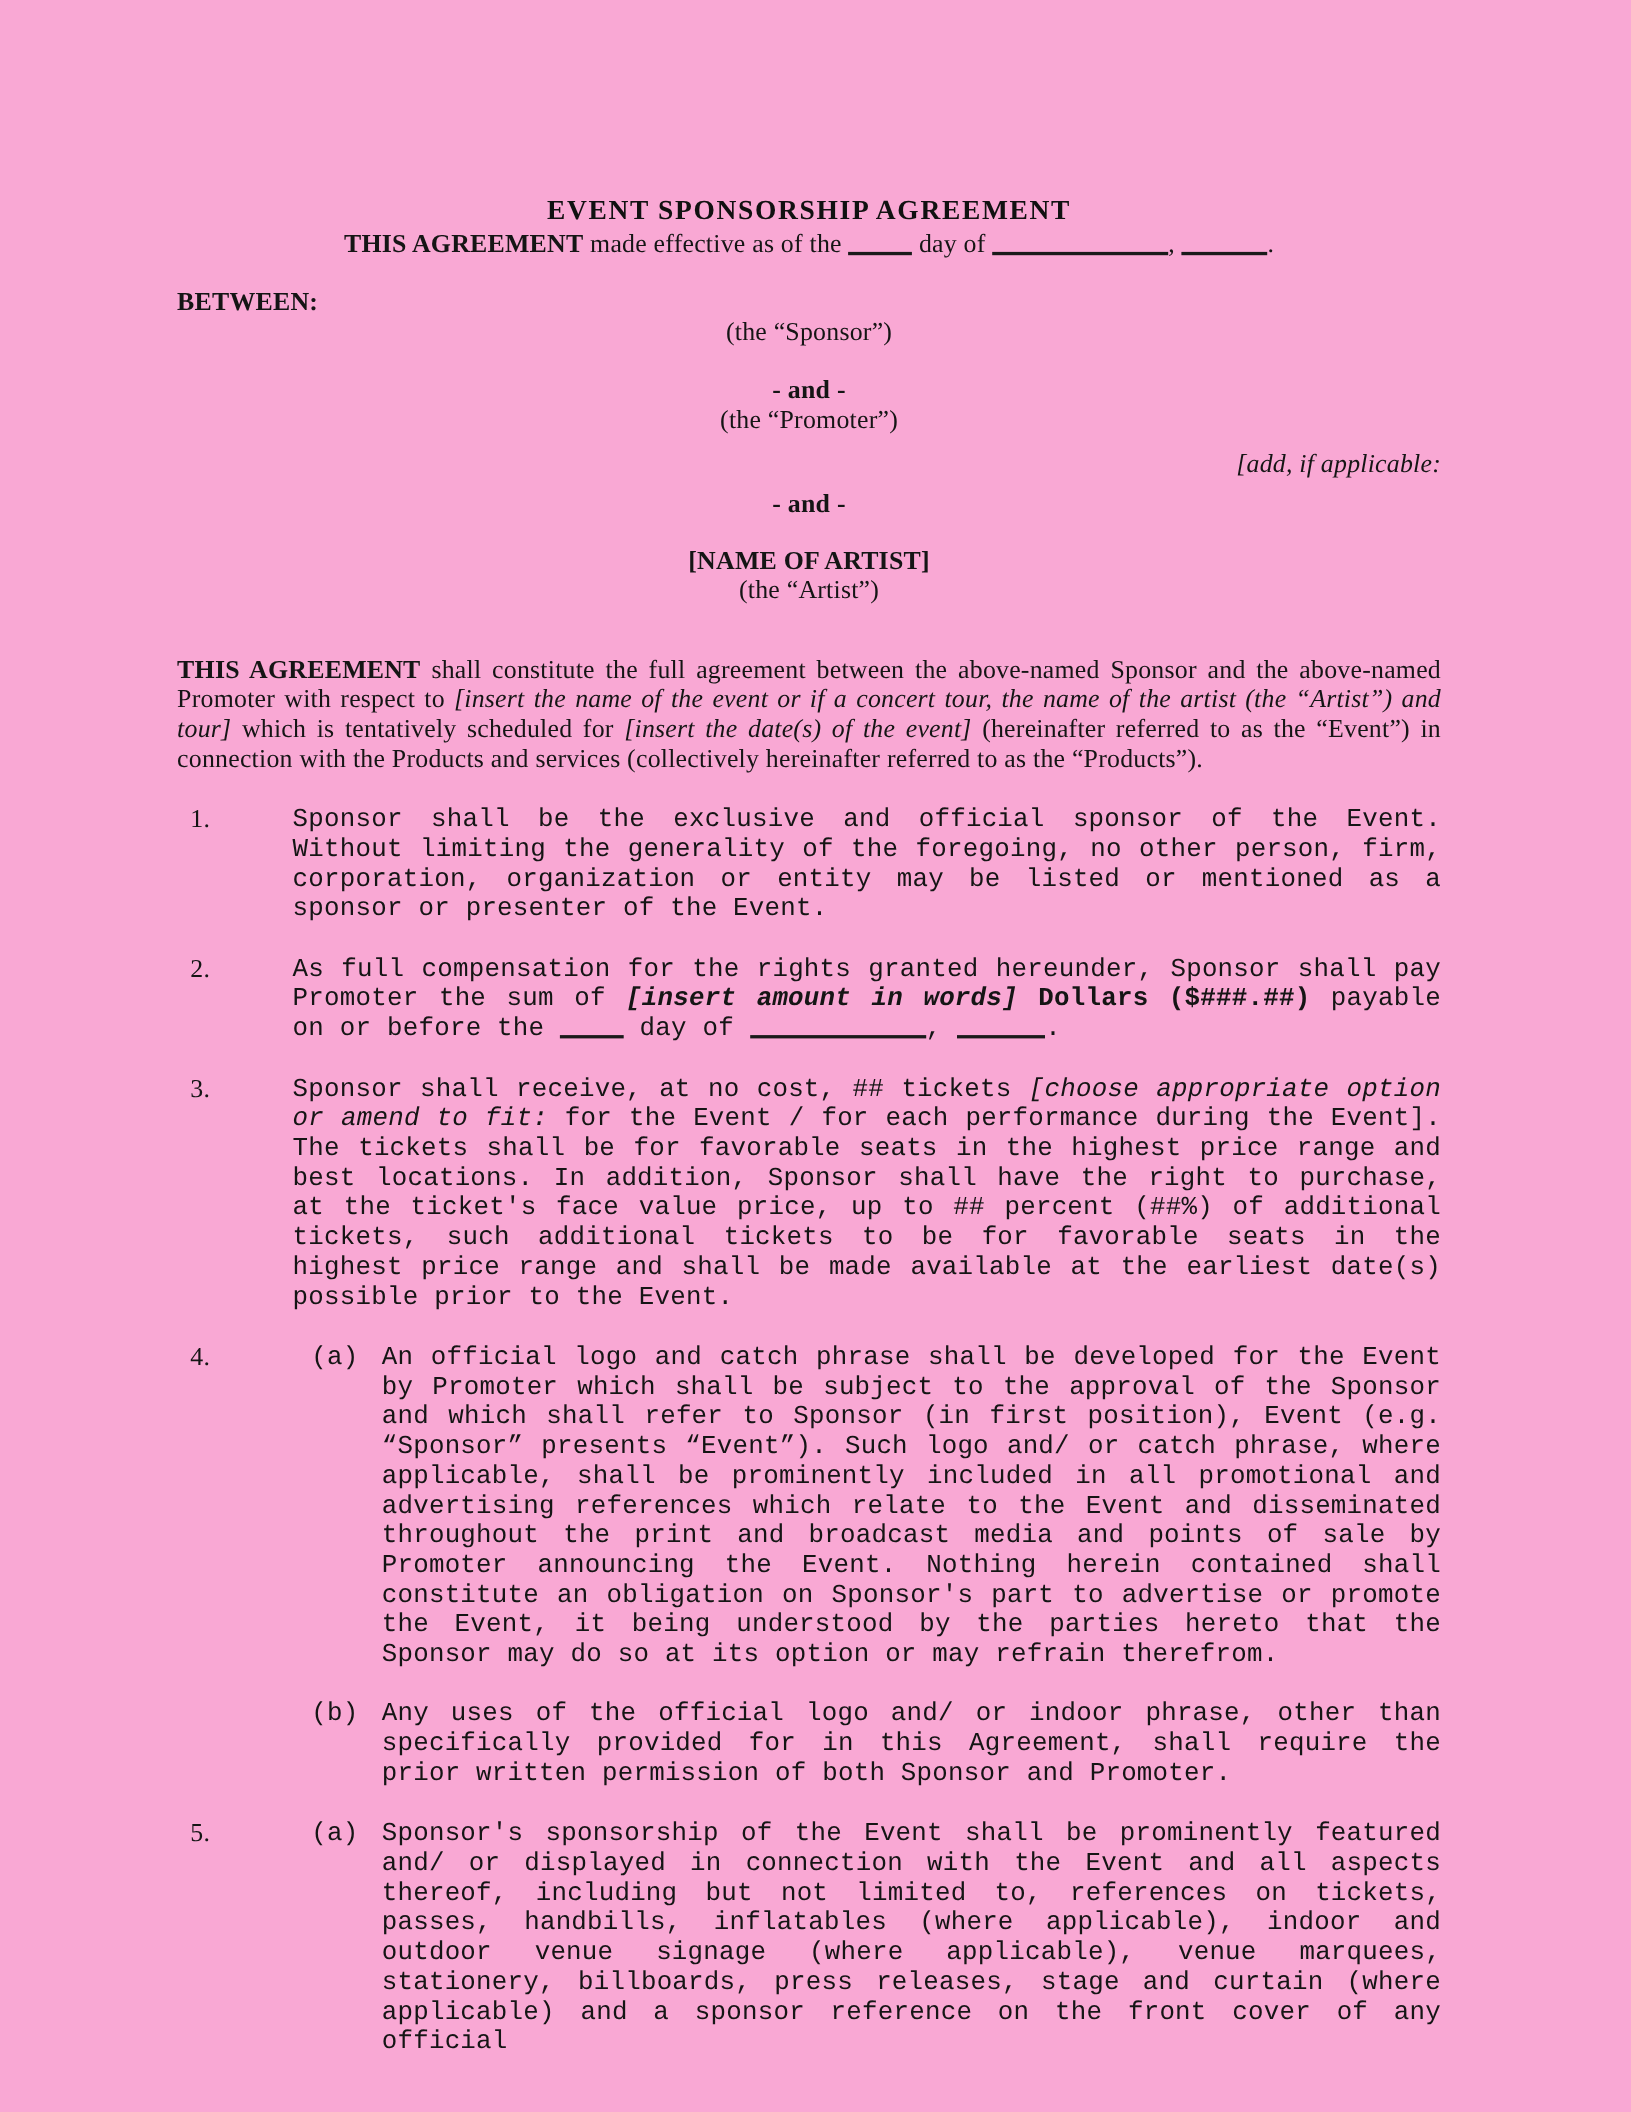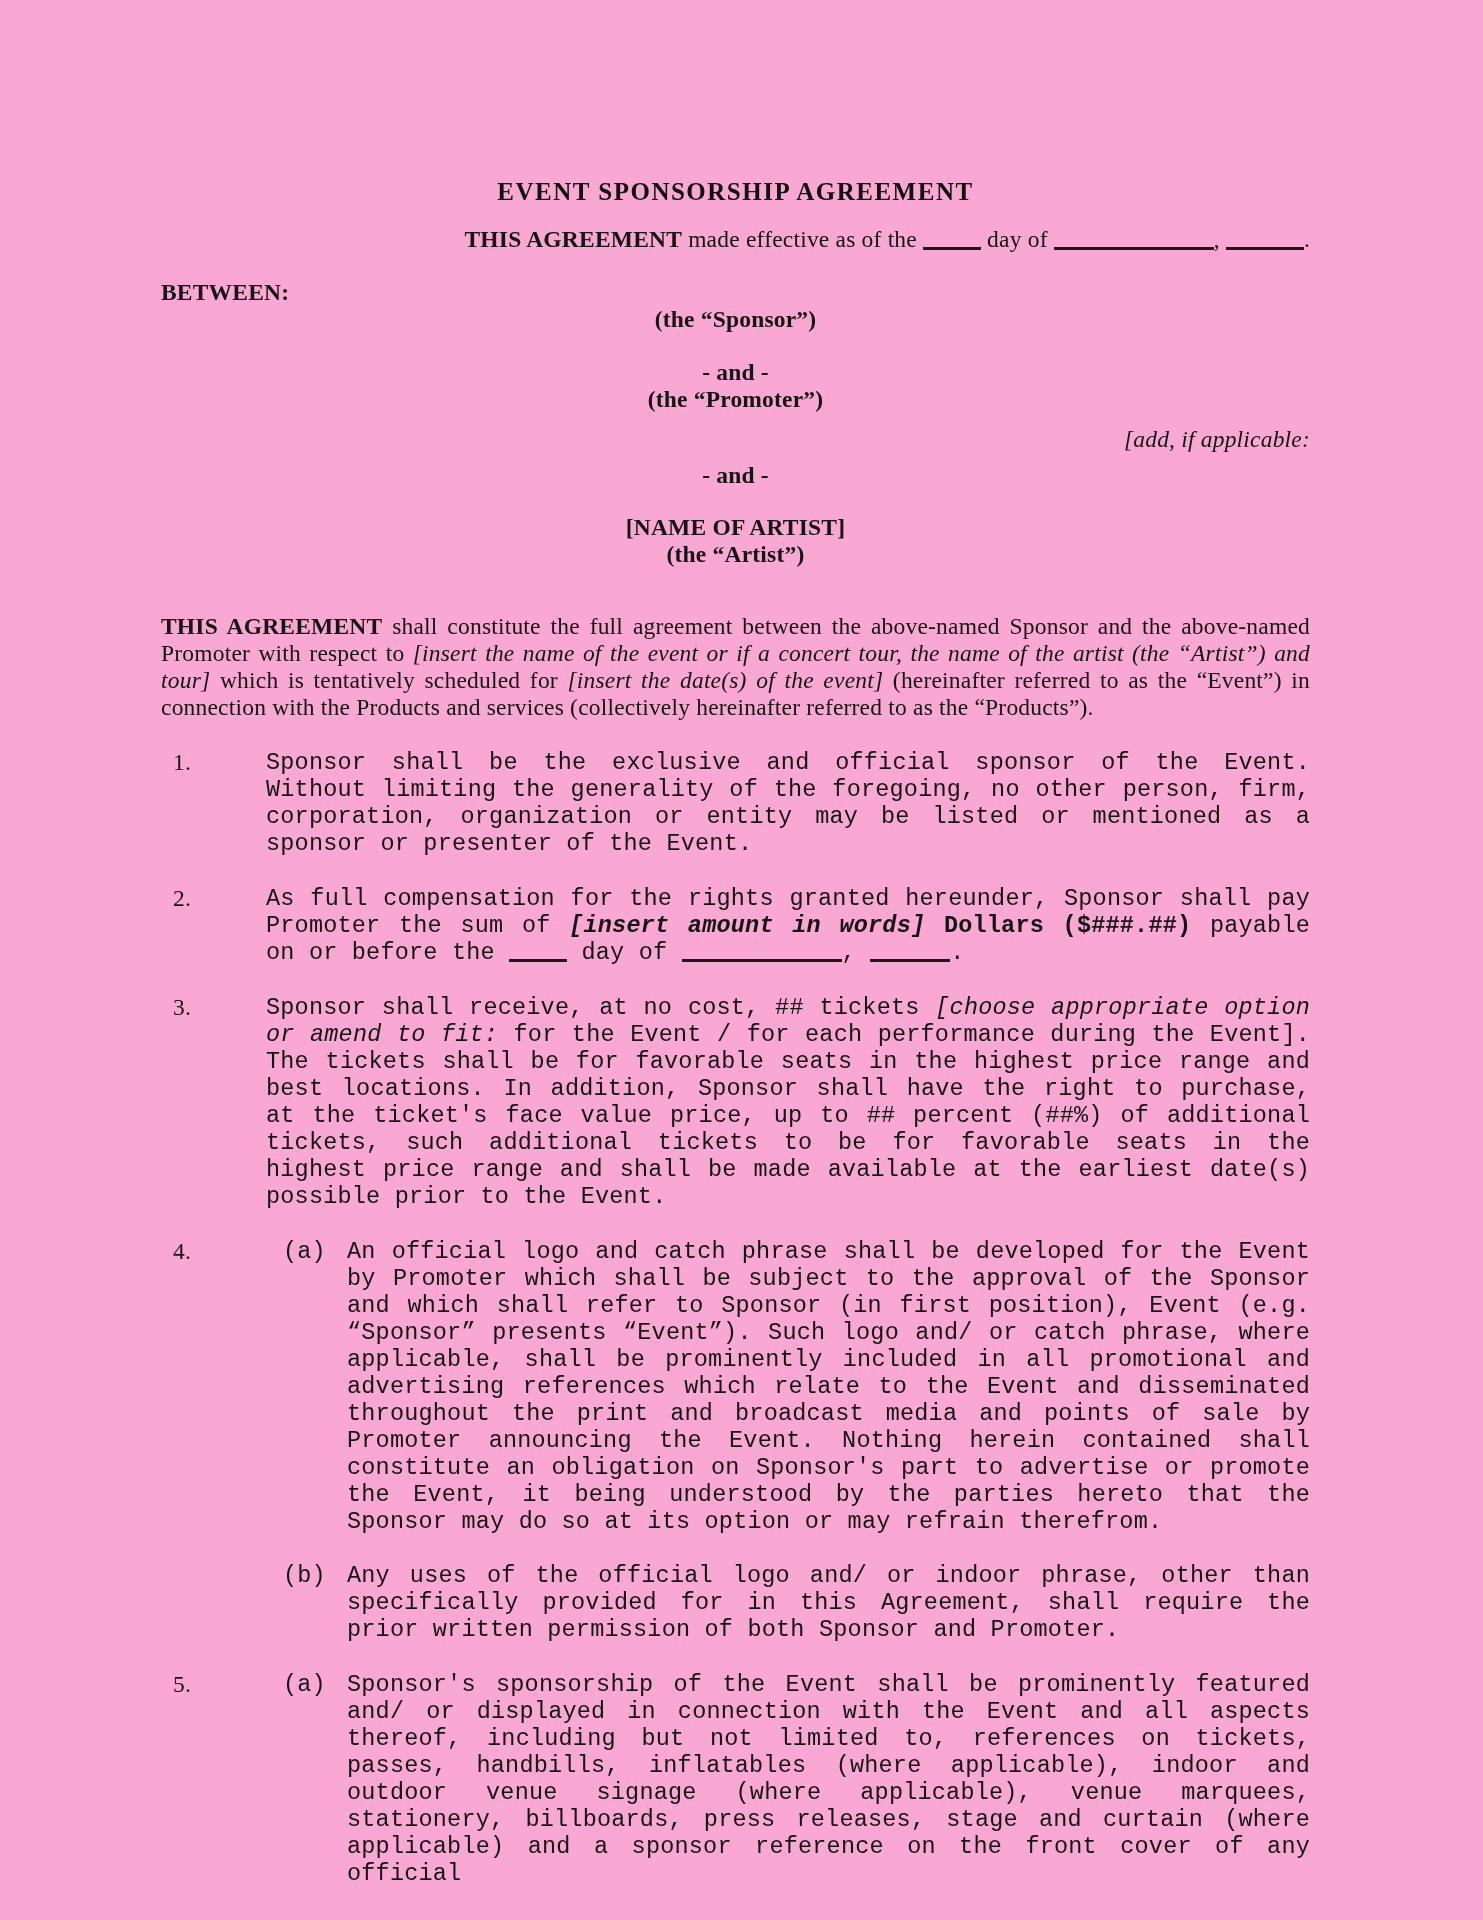--- a/index.html
+++ b/index.html
@@ -22,28 +22,28 @@
     font-size:25px;
     line-height:28px;
     font-weight:bold;
     text-align:center;
     letter-spacing:1.5px;
     color:#111;
   }
 
   p { margin:0; }
   .para { text-align:justify; }
-  .effective { margin-top:20px; text-align:right; }
+  .effective { margin-top:3px; text-align:center; }
   .between { margin-top:26px; font-weight:bold; }
 
   .parties { text-align:center; }
   .party-name { font-weight:bold; margin-top:27px; }
   .party-name.first { margin-top:29px; }
   .party-name.gap25 { margin-top:25px; }
-  .party-alias { font-weight:bold; }
+  .party-alias { font-weight:normal; }
   .and-sep { font-weight:bold; margin-top:26px; }
   .and-sep.tight { margin-top:9px; }
   .add-note { text-align:right; font-style:italic; margin-top:13px; }
 
   .recitals { margin-top:45px; }
 
   .clause { display:flex; margin-top:28px; }
   .clause-num { flex:0 0 105px; box-sizing:border-box; padding-left:12px; }
   .clause-body { flex:1 1 auto; text-align:justify;font-family:Liberation Mono, monospace; }
   .sub { display:flex; }

